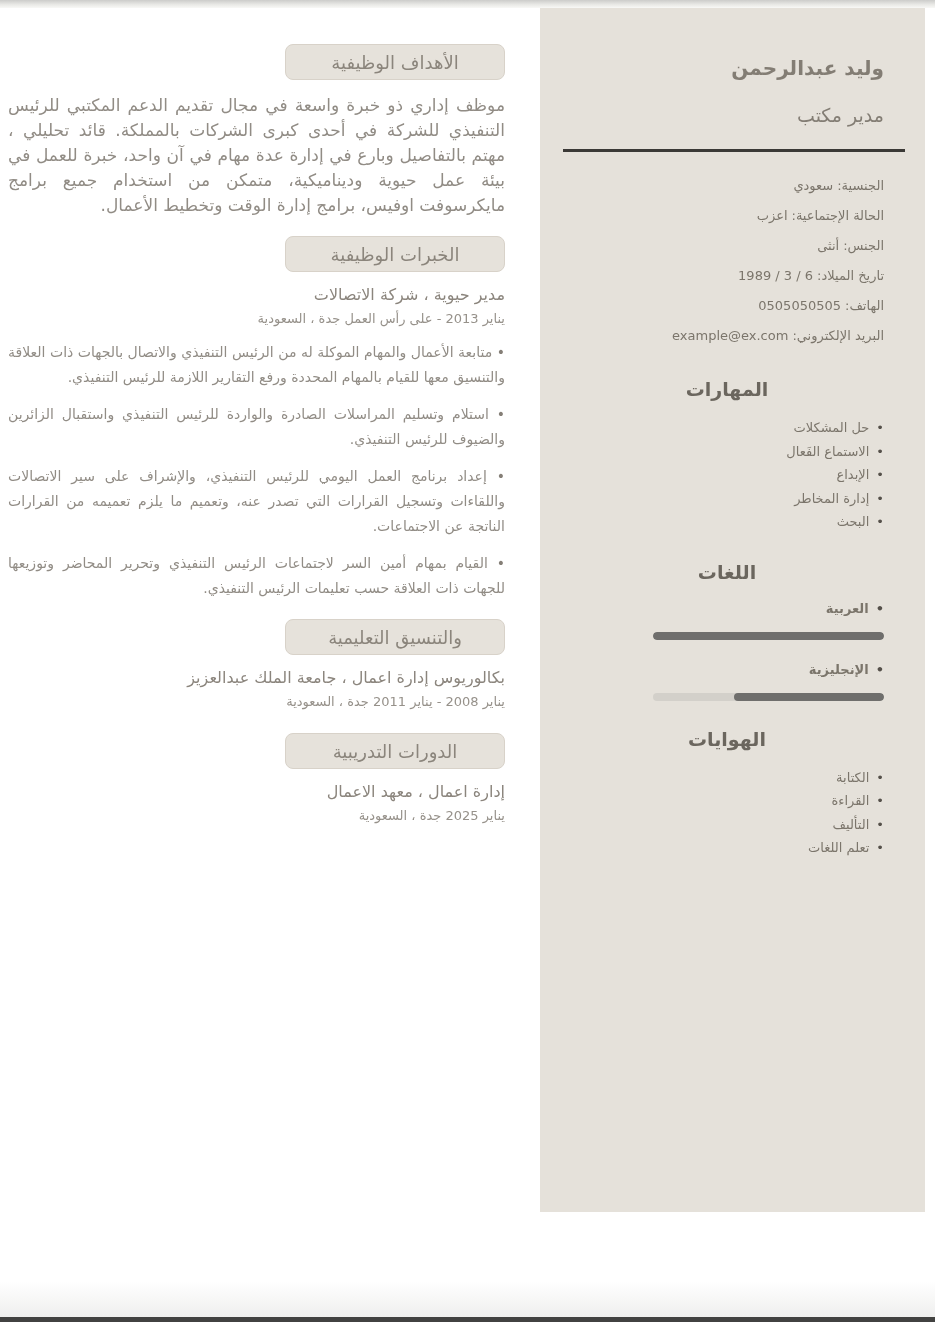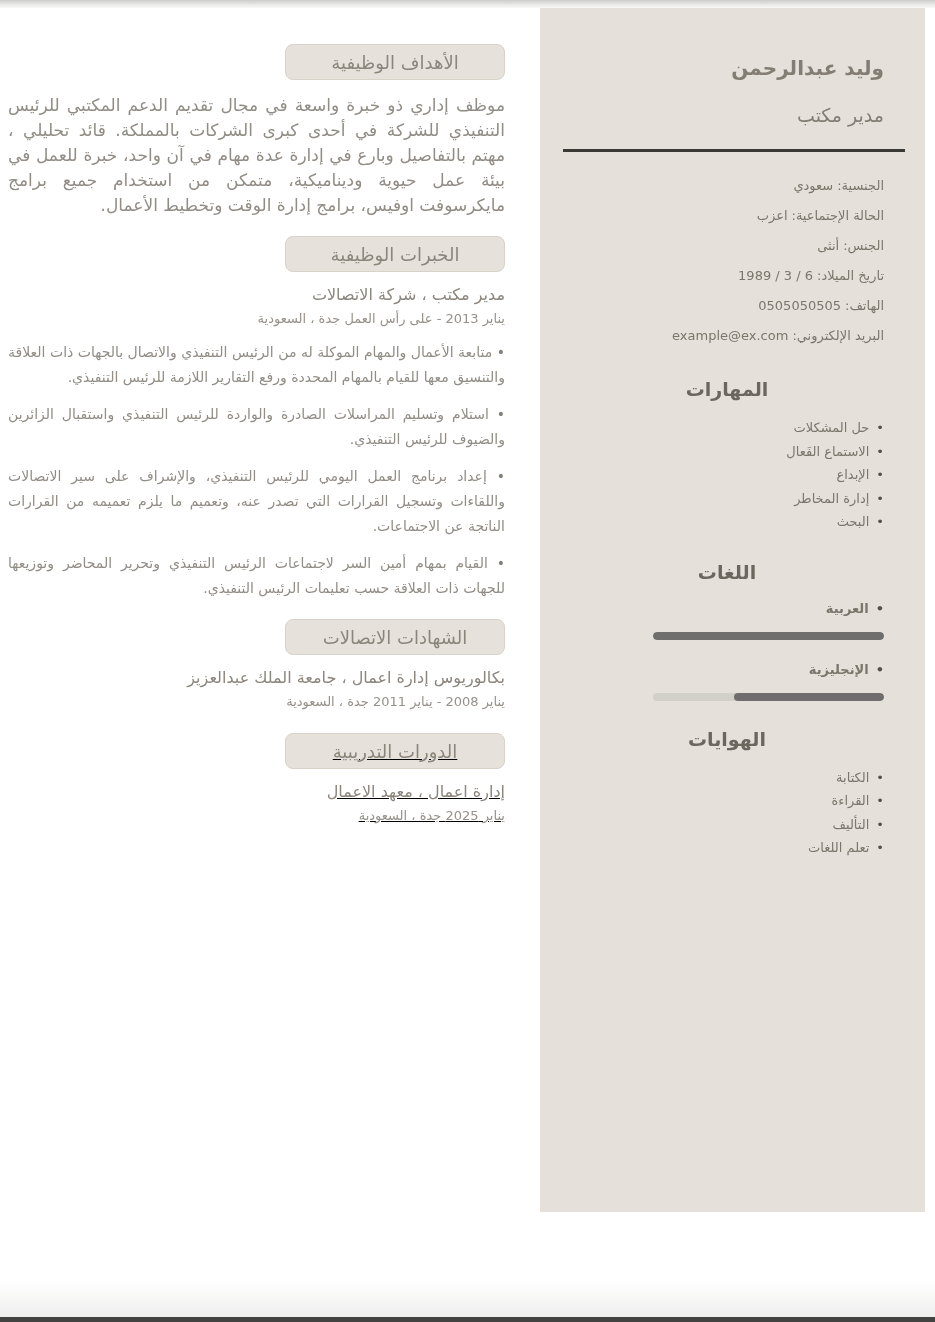--- a/index.html
+++ b/index.html
@@ -44,53 +44,53 @@
     display:flex;align-items:center;justify-content:center;
     font-size:18px;font-weight:500;color:#8b857c;
   }
   .para{font-size:17px;line-height:25px;color:#918c85;text-align:justify;margin:13px 0 0 0;}
   .item-title{font-size:16px;font-weight:500;color:#8b857d;margin:13px 0 0 0;}
   .item-date{font-size:13px;color:#96918a;margin-top:7px;}
   .bullets{margin-top:14px;}
   .bullet{font-size:14px;line-height:25px;color:#918c85;text-align:justify;margin:0 0 12px 0;}
   .bullet::before{content:"• ";color:#857f77;}
   .mt-sec{margin-top:18px;}
-  .mt-sec2{margin-top:24px;text-decoration:underline;}
+  .mt-sec2{margin-top:24px;}
 </style>
 </head>
 <body>
 
 <div class="top-strip"></div>
 
 <main class="main">
 
   <section>
     <div class="h-box">
       <span>الأهداف الوظيفية</span>
     </div>
     <p class="para">موظف إداري ذو خبرة واسعة في مجال تقديم الدعم المكتبي للرئيس التنفيذي للشركة في أحدى كبرى الشركات بالمملكة. قائد تحليلي ، مهتم بالتفاصيل وبارع في إدارة عدة مهام في آن واحد، خبرة للعمل في بيئة عمل حيوية وديناميكية، متمكن من استخدام جميع برامج مايكرسوفت اوفيس، برامج إدارة الوقت وتخطيط الأعمال.</p>
   </section>
 
   <section class="mt-sec">
     <div class="h-box">
       <span>الخبرات الوظيفية</span>
     </div>
-    <h3 class="item-title">مدير مكتب ، شركة الاتصالات</h3>
+    <h3 class="item-title">مدير حيوية ، شركة الاتصالات</h3>
     <div class="item-date">يناير 2013 - على رأس العمل  جدة ، السعودية</div>
     <div class="bullets">
       <p class="bullet">متابعة الأعمال والمهام الموكلة له من الرئيس التنفيذي والاتصال بالجهات ذات العلاقة والتنسيق معها للقيام بالمهام المحددة ورفع التقارير اللازمة للرئيس التنفيذي.</p>
       <p class="bullet">استلام وتسليم المراسلات الصادرة والواردة للرئيس التنفيذي واستقبال الزائرين والضيوف للرئيس التنفيذي.</p>
       <p class="bullet">إعداد برنامج العمل اليومي للرئيس التنفيذي، والإشراف على سير الاتصالات واللقاءات وتسجيل القرارات التي تصدر عنه، وتعميم ما يلزم تعميمه من القرارات الناتجة عن الاجتماعات.</p>
       <p class="bullet">القيام بمهام أمين السر لاجتماعات الرئيس التنفيذي وتحرير المحاضر وتوزيعها للجهات ذات العلاقة حسب تعليمات الرئيس التنفيذي.</p>
     </div>
   </section>
 
   <section class="mt-sec">
     <div class="h-box">
-      <span>الشهادات الاتصالات</span>
+      <span>والتنسيق التعليمية</span>
     </div>
     <h3 class="item-title">بكالوريوس إدارة اعمال ، جامعة الملك عبدالعزيز</h3>
     <div class="item-date">يناير 2008 - يناير 2011 جدة ، السعودية</div>
   </section>
 
   <section class="mt-sec2">
     <div class="h-box">
       <span>الدورات التدريبية</span>
     </div>
     <h3 class="item-title">إدارة اعمال ، معهد الاعمال</h3>

